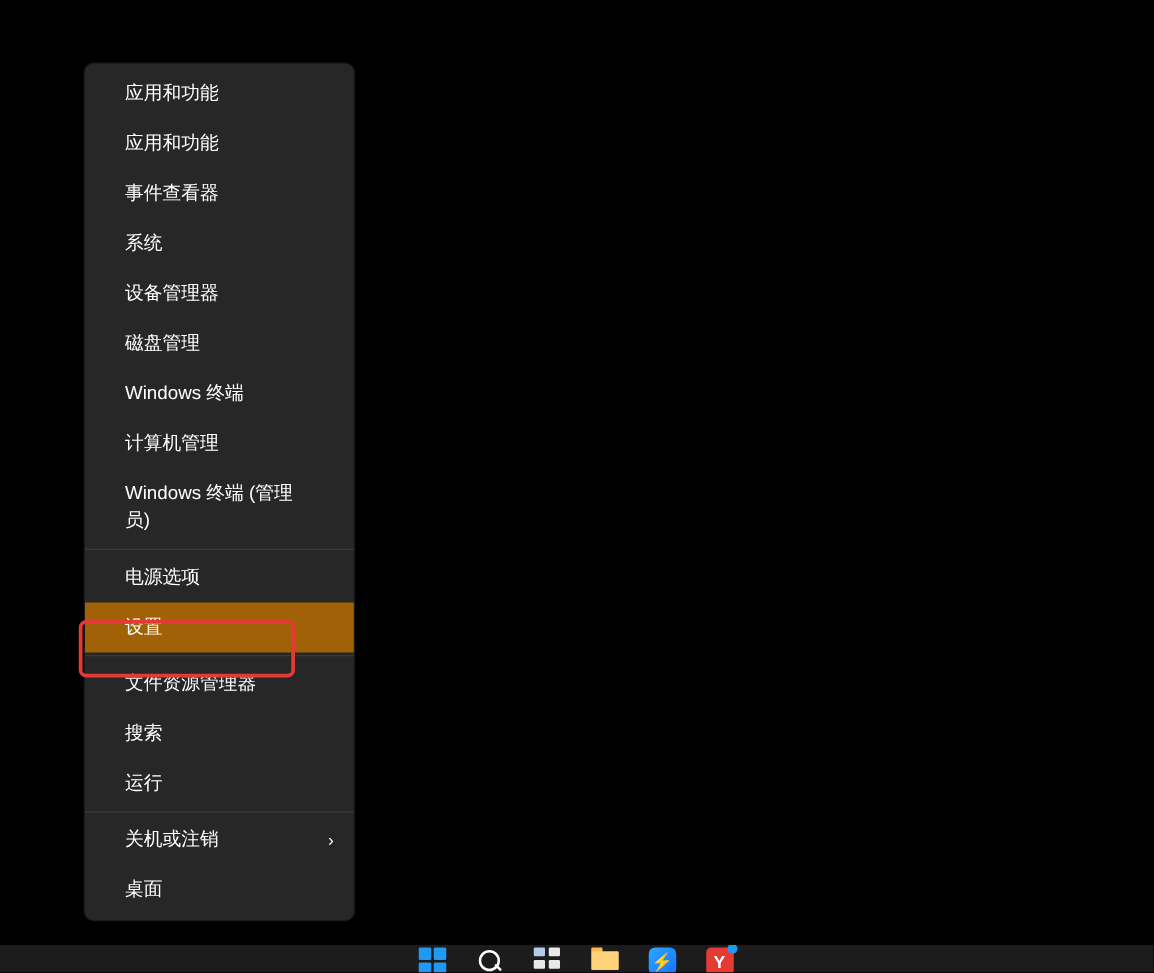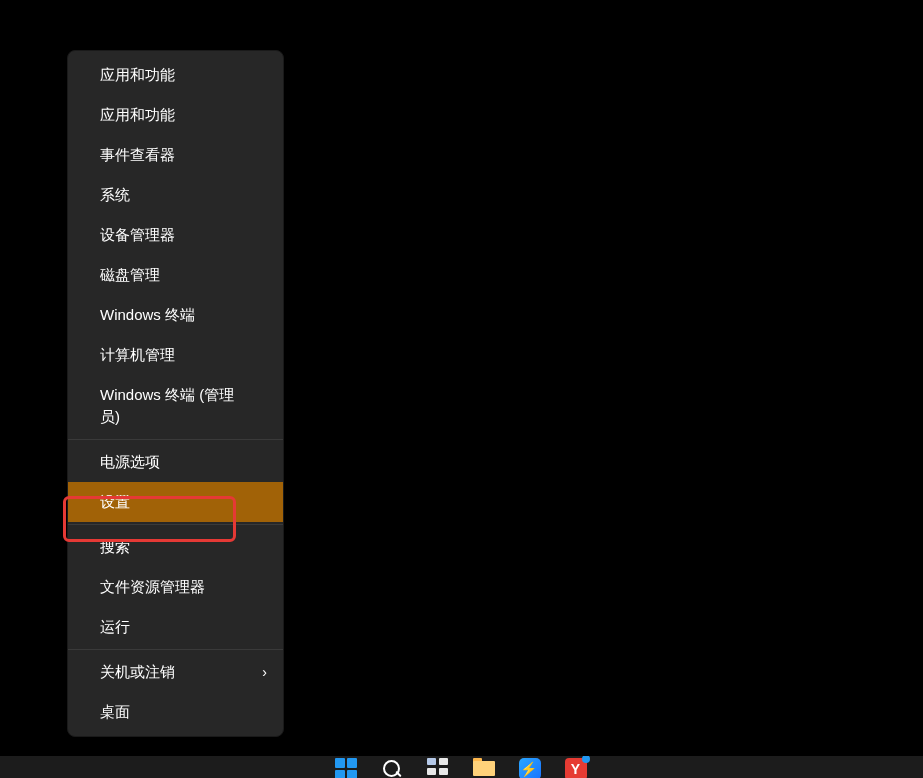--- a/index.html
+++ b/index.html
@@ -159,22 +159,22 @@
   <div class="menu-item"><span>系统</span></div>
   <div class="menu-item"><span>设备管理器</span></div>
   <div class="menu-item"><span>磁盘管理</span></div>
   <div class="menu-item"><span>Windows 终端</span></div>
   <div class="menu-item"><span>计算机管理</span></div>
   <div class="menu-item"><span>Windows 终端 (管理员)</span></div>
   <div class="menu-separator"></div>
   <div class="menu-item"><span>电源选项</span></div>
   <div class="menu-item hover"><span>设置</span></div>
   <div class="menu-separator"></div>
+  <div class="menu-item"><span>文件资源管理器</span></div>
   <div class="menu-item"><span>搜索</span></div>
-  <div class="menu-item"><span>文件资源管理器</span></div>
   <div class="menu-item"><span>运行</span></div>
   <div class="menu-separator"></div>
   <div class="menu-item">
     <span>关机或注销</span>
     <span class="chevron">›</span>
   </div>
   <div class="menu-item"><span>桌面</span></div>
 </div>
 
 <div class="highlight-box"></div>

